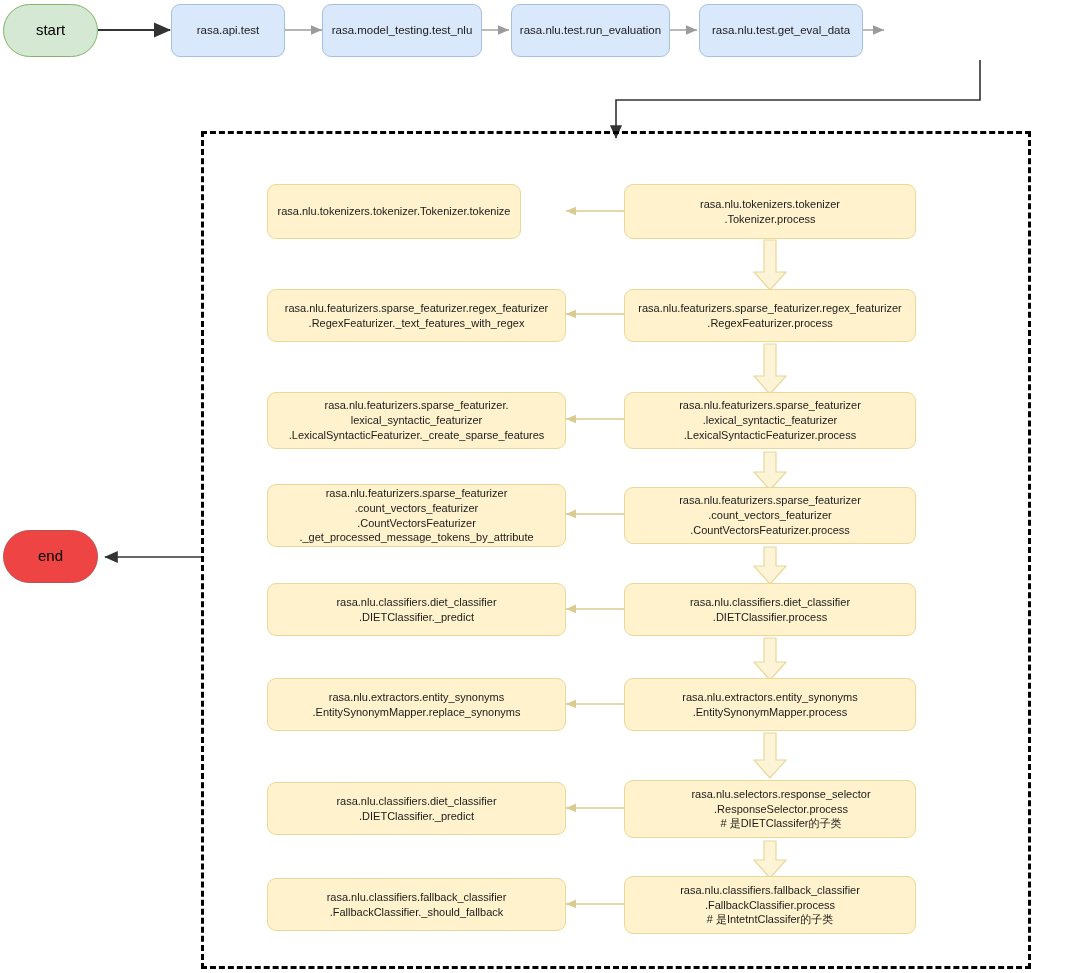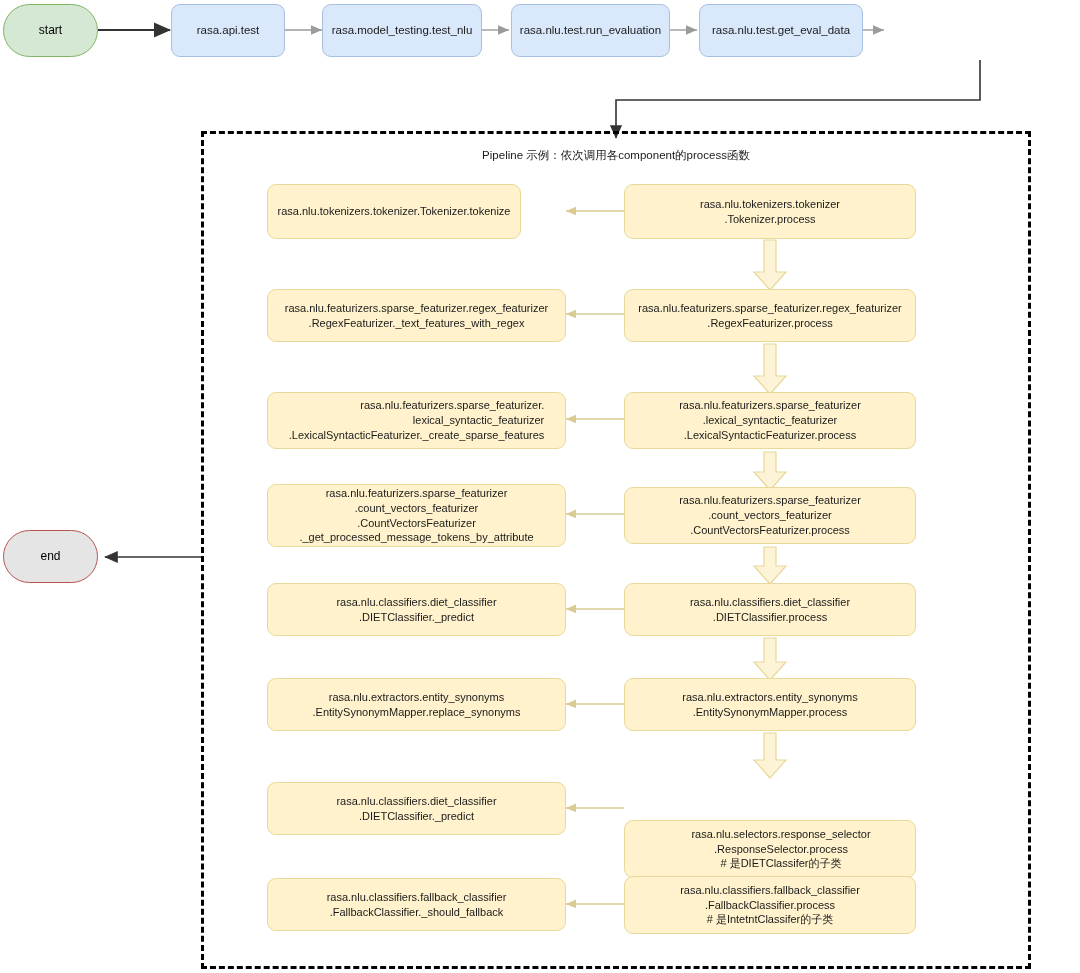--- a/index.html
+++ b/index.html
@@ -33,30 +33,30 @@
     box-sizing: border-box;
     display: flex;
     align-items: center;
     justify-content: center;
     text-align: center;
     line-height: 1.35;
     white-space: pre-line;
   }
   .terminal {
     border-radius: 999px;
-    font-size: 12px;
+    font-size: 15px;
     border-width: 1.4px;
     border-style: solid;
   }
   .node-start {
     background: #d5e8d4;
     border-color: #82b366;
   }
   .node-end {
-    background: #e5e5e5;
+    background: #ef4444;
     border-color: #b85450;
     justify-content: center;
   }
   .node-blue {
     background: #dae8fc;
     border: 1.2px solid #a8c0e0;
     border-radius: 9px;
     font-size: 11.5px;
     color: #1a1a1a;
     padding: 4px 6px;
@@ -153,21 +153,20 @@
     <span>rasa.model_testing.test_nlu</span>
   </div>
   <div class="node node-blue" style="left:511px; top:4px; width:159px; height:53px;">
     <span>rasa.nlu.test.run_evaluation</span>
   </div>
   <div class="node node-blue" style="left:699px; top:4px; width:164px; height:53px;">
     <span>rasa.nlu.test.get_eval_data</span>
   </div>
 
   <div class="pipeline-box"></div>
-  <div class="pipeline-caption">Pipeline 示例：依次调用各component的process函数</div>
 
   <div class="node node-yellow" style="left:624px; top:184px; width:292px; height:55px;">
     <span>rasa.nlu.tokenizers.tokenizer
 .Tokenizer.process</span>
   </div>
   <div class="node node-yellow" style="left:267px; top:184px; width:254px; height:55px;text-align:center;">
     <span>rasa.nlu.tokenizers.tokenizer.Tokenizer.tokenize</span>
   </div>
 
   <div class="node node-yellow" style="left:624px; top:289px; width:292px; height:53px;">
@@ -177,21 +176,21 @@
   <div class="node node-yellow" style="left:267px; top:289px; width:299px; height:53px;">
     <span>rasa.nlu.featurizers.sparse_featurizer.regex_featurizer
 .RegexFeaturizer._text_features_with_regex</span>
   </div>
 
   <div class="node node-yellow" style="left:624px; top:392px; width:292px; height:57px;">
     <span>rasa.nlu.featurizers.sparse_featurizer
 .lexical_syntactic_featurizer
 .LexicalSyntacticFeaturizer.process</span>
   </div>
-  <div class="node node-yellow" style="left:267px; top:392px; width:299px; height:57px;text-align:right;">
+  <div class="node node-yellow" style="left:267px; top:392px; width:299px; height:57px;">
     <span>rasa.nlu.featurizers.sparse_featurizer.
 lexical_syntactic_featurizer
 .LexicalSyntacticFeaturizer._create_sparse_features</span>
   </div>
 
   <div class="node node-yellow" style="left:624px; top:487px; width:292px; height:57px;">
     <span>rasa.nlu.featurizers.sparse_featurizer
 .count_vectors_featurizer
 .CountVectorsFeaturizer.process</span>
   </div>
@@ -213,21 +212,21 @@
 
   <div class="node node-yellow" style="left:624px; top:678px; width:292px; height:53px;">
     <span>rasa.nlu.extractors.entity_synonyms
 .EntitySynonymMapper.process</span>
   </div>
   <div class="node node-yellow" style="left:267px; top:678px; width:299px; height:53px;">
     <span>rasa.nlu.extractors.entity_synonyms
 .EntitySynonymMapper.replace_synonyms</span>
   </div>
 
-  <div class="node node-yellow" style="left:624px; top:820px; width:292px; height:58px;padding-left:30px;">
+  <div class="node node-yellow" style="left:624px; top:780px; width:292px; height:58px;padding-left:30px;">
     <span>rasa.nlu.selectors.response_selector
 .ResponseSelector.process
 # 是DIETClassifer的子类</span>
   </div>
   <div class="node node-yellow" style="left:267px; top:782px; width:299px; height:53px;">
     <span>rasa.nlu.classifiers.diet_classifier
 .DIETClassifier._predict</span>
   </div>
 
   <div class="node node-yellow" style="left:624px; top:876px; width:292px; height:58px;">

